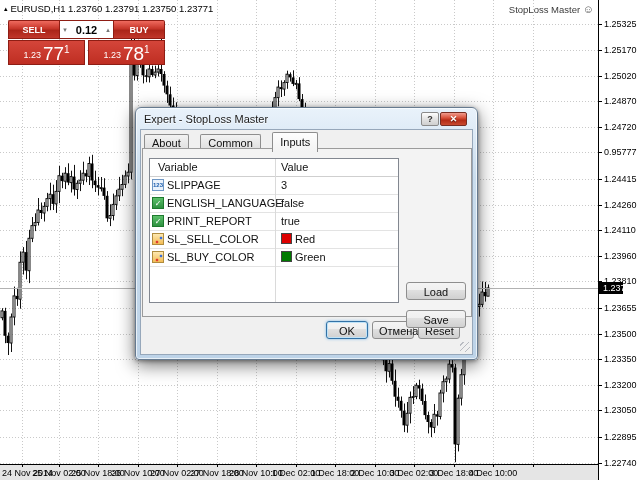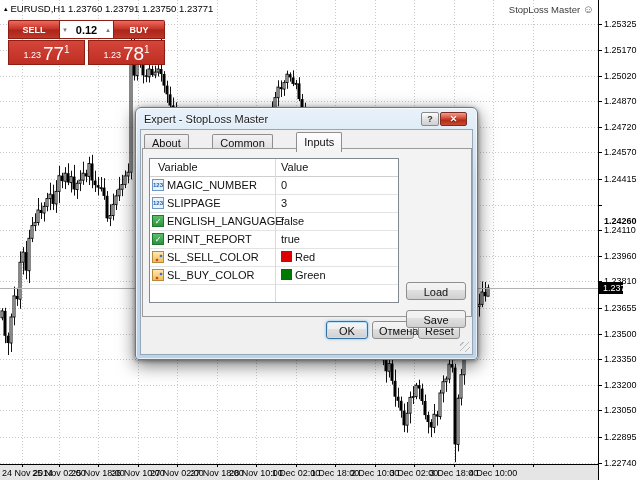--- a/index.html
+++ b/index.html
@@ -44,21 +44,21 @@
      text-shadow:0 1px 0 rgba(255,255,255,.8);}
   .dlg-btn{position:absolute;top:4px;height:14px;box-sizing:border-box;border-radius:2px;text-align:center;cursor:pointer;}
   .dlg-help{right:38px;width:18px;background:linear-gradient(#fefefe,#e5e5e5 45%,#cfcfcf);border:1px solid #8a8a8a;
      color:#333;font-size:9px;font-weight:bold;line-height:12px;}
   .dlg-close{right:10px;width:27px;background:linear-gradient(#f09c8e,#d9523c 40%,#b42c16 60%,#c94a30);border:1px solid #772d22;
      color:#fff;font-size:9px;font-weight:bold;line-height:12px;text-shadow:0 1px 1px rgba(0,0,0,.5);}
   .dlg-body{position:absolute;left:4px;right:4px;top:21px;bottom:4px;background:#f0f0f0;border:1px solid #96a7ba;}
   .tabs{position:absolute;left:3px;top:2px;height:19px;}
   .tab{display:inline-block;height:17px;line-height:17px;padding:0 7px;font-size:11px;color:#111;vertical-align:bottom;
      background:linear-gradient(#f2f2f2,#dcdcdc);border:1px solid #8e8e8e;border-bottom:none;border-radius:2px 2px 0 0;
-     margin-right:19px;position:relative;z-index:1;cursor:pointer;}
+     margin-right:7px;position:relative;z-index:1;cursor:pointer;}
   .tab.active{height:19px;line-height:19px;background:linear-gradient(#fdfdfd,#f3f3f3);z-index:3;}
   .tabpage{position:absolute;left:1px;top:18px;width:328px;height:167px;background:#f3f3f3;border:1px solid #9b9b9b;z-index:2;}
   .ptable{position:absolute;left:6px;top:9px;width:250px;height:145px;background:#fff;border:1px solid #828790;box-sizing:border-box;}
   .pt-head{position:relative;height:17px;border-bottom:1px solid #cfcfcf;font-size:11px;color:#111;}
   .pt-head .h1{position:absolute;left:8px;top:2px;}
   .pt-head .h2{position:absolute;left:131px;top:2px;}
   .col-div{position:absolute;left:125px;top:0;bottom:0;width:1px;background:#dadada;}
   .prow{position:relative;height:17px;border-bottom:1px solid #e3e3e3;font-size:11px;color:#111;cursor:default;}
   .prow .nm{position:absolute;left:17px;top:2px;white-space:nowrap;}
   .prow .val{position:absolute;left:131px;top:2px;white-space:nowrap;}
@@ -481,25 +481,25 @@
       <div class="pa-label" style="top: 19px;">1.25325</div>
       <div class="pa-tick" style="top: 50px;"></div>
       <div class="pa-label" style="top: 45px;">1.25170</div>
       <div class="pa-tick" style="top: 76px;"></div>
       <div class="pa-label" style="top: 71px;">1.25020</div>
       <div class="pa-tick" style="top: 101px;"></div>
       <div class="pa-label" style="top: 96px;">1.24870</div>
       <div class="pa-tick" style="top: 127px;"></div>
       <div class="pa-label" style="top: 122px;">1.24720</div>
       <div class="pa-tick" style="top: 152px;"></div>
-      <div class="pa-label" style="top: 147px;">1.24570</div>
+      <div class="pa-label" style="top: 147px;">0.95777</div>
       <div class="pa-tick" style="top: 179px;"></div>
       <div class="pa-label" style="top: 174px;">1.24415</div>
       <div class="pa-tick" style="top: 205px;"></div>
-      <div class="pa-label" style="top: 216px; font-weight: bold;">1.24260</div>
+      <div class="pa-label" style="top: 200px;">1.24260</div>
       <div class="pa-tick" style="top: 230px;"></div>
       <div class="pa-label" style="top: 225px;">1.24110</div>
       <div class="pa-tick" style="top: 256px;"></div>
       <div class="pa-label" style="top: 251px;">1.23960</div>
       <div class="pa-tick" style="top: 281px;"></div>
       <div class="pa-label" style="top: 276px;">1.23810</div>
       <div class="pa-tick" style="top: 308px;"></div>
       <div class="pa-label" style="top: 303px;">1.23655</div>
       <div class="pa-tick" style="top: 334px;"></div>
       <div class="pa-label" style="top: 329px;">1.23500</div>
@@ -558,25 +558,20 @@
       </div>
       <div class="tabpage">
         <div class="ptable">
           <div class="pt-head">
             <span class="h1">Variable</span>
             <span class="h2">Value</span>
           </div>
           <div id="param-rows">
               <div class="prow">
                 <span class="ic ic-int">123</span>
-                <span class="nm">MAGIC_NUMBER</span>
-                <span class="val">0</span>
-              </div>
-              <div class="prow">
-                <span class="ic ic-int">123</span>
                 <span class="nm">SLIPPAGE</span>
                 <span class="val">3</span>
               </div>
               <div class="prow">
                 <span class="ic ic-bool">✓</span>
                 <span class="nm">ENGLISH_LANGUAGE</span>
                 <span class="val">false</span>
               </div>
               <div class="prow">
                 <span class="ic ic-bool">✓</span>

